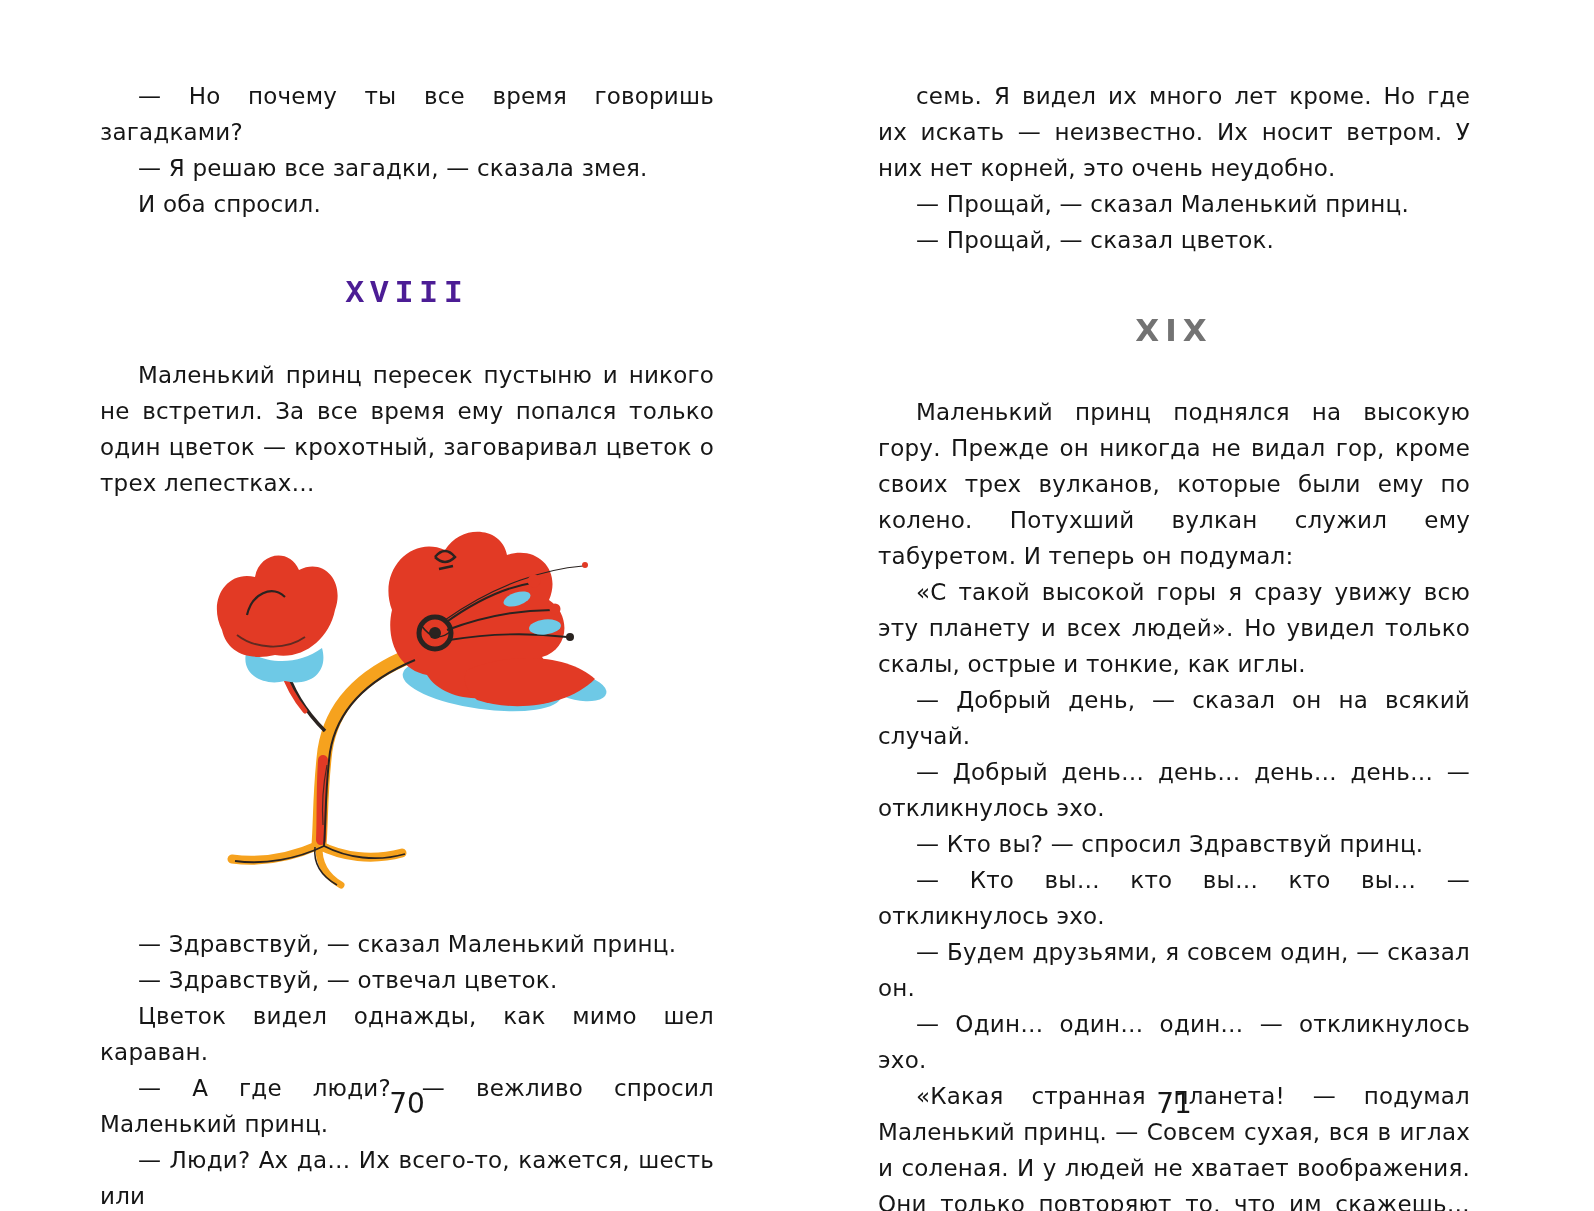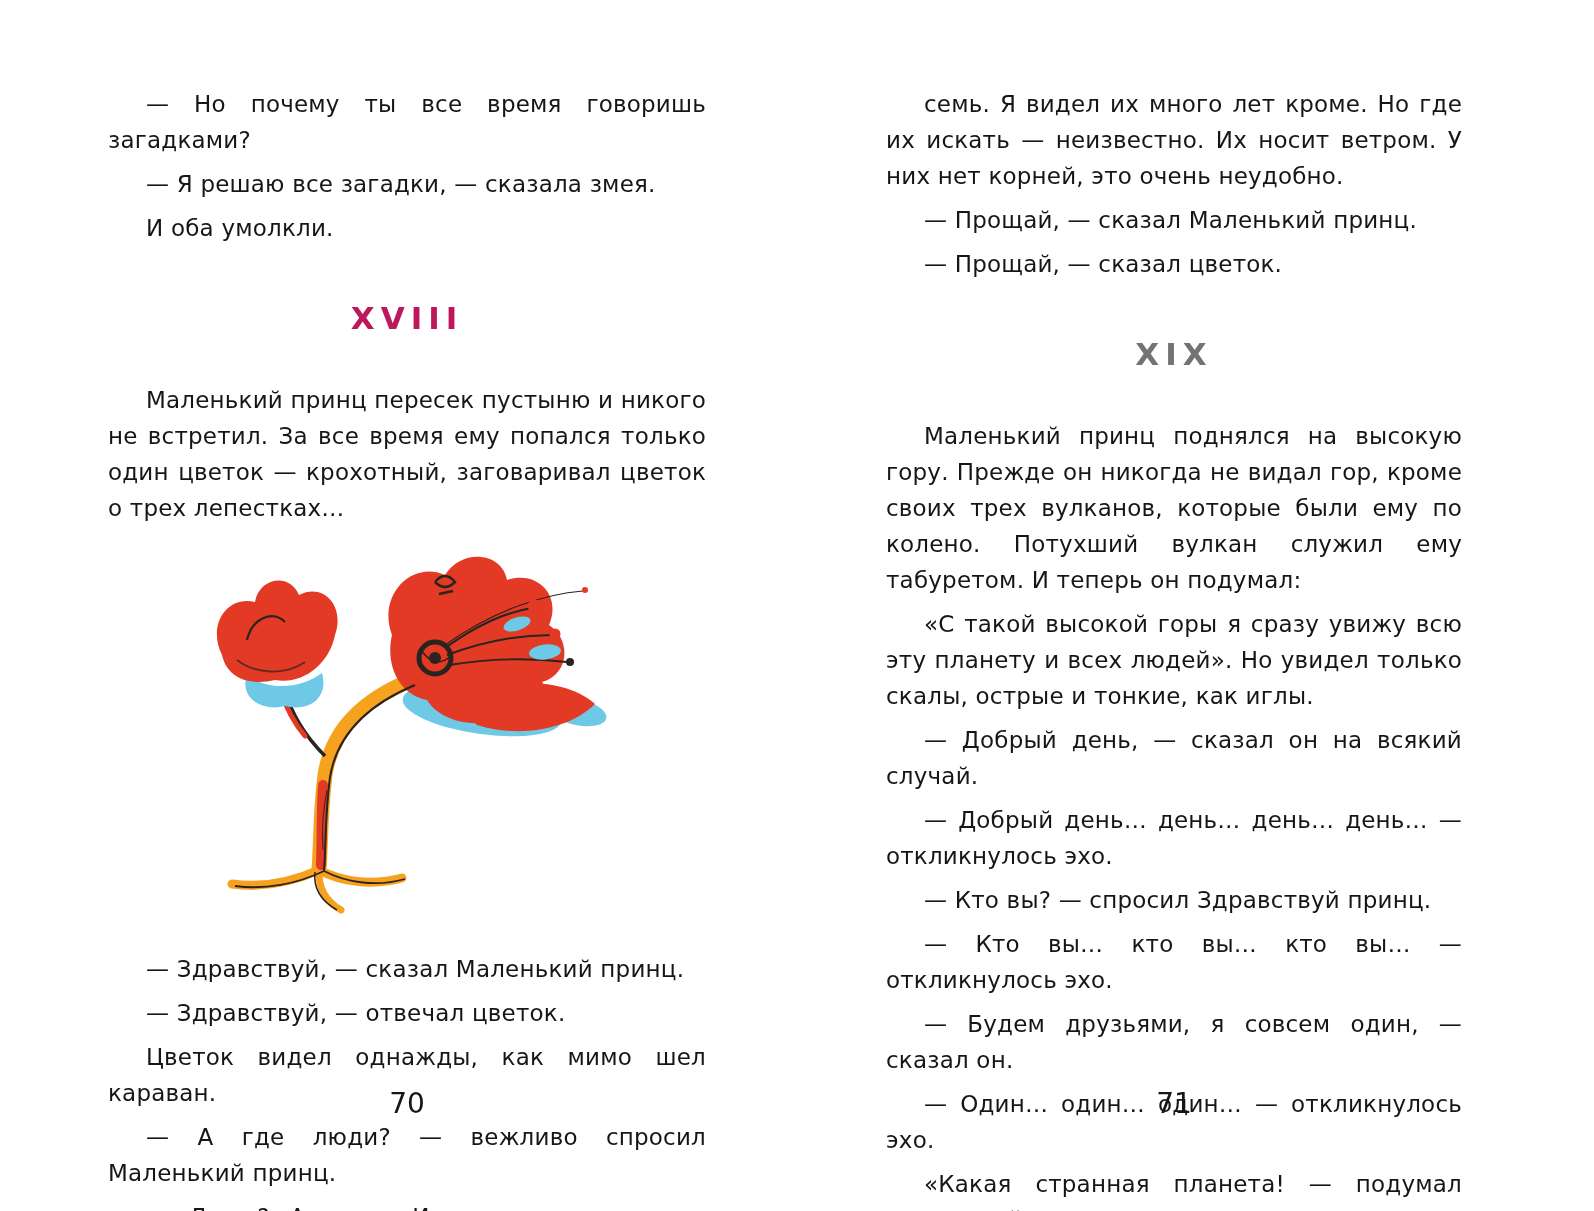--- a/index.html
+++ b/index.html
@@ -17,39 +17,39 @@
   }
   .page {
     position: absolute;
     top: 78px;
     height: 1042px;
   }
   .page-left  { left: 100px; width: 614px; }
   .page-right { left: 878px; width: 592px; }
 
   .page p {
-    margin: 8px;
+    margin: 0;
     text-indent: 38px;
     text-align: justify;
     font-size: 23px;
     line-height: 36px;
     color: #161616;
     letter-spacing: 0.2px;
   }
   .no-indent { text-indent: 0; }
   .fill-last { text-align-last: justify; }
 
   .chapter {
     text-align: center;
     font-size: 31px;
     font-weight: bold;
     letter-spacing: 6px;
     margin: 54px 0 46px;
   }
-  .chapter-orange { color: #be185d; }
+  .chapter-orange { color: #4c1d95; font-family: Liberation Mono, monospace; }
   .chapter-blue   { color: #737373; }
 
   .illustration {
     display: flex;
     justify-content: center;
     margin: 14px 0 26px;
   }
   .illustration svg { display: block; }
 
   .pagenum {
@@ -64,21 +64,21 @@
 </style>
 </head>
 <body>
 
 <div class="spread">
 
   <div class="page page-left">
 
     <p>— Но почему ты все время говоришь загадками?</p>
     <p>— Я решаю все загадки, — сказала змея.</p>
-    <p>И оба умолкли.</p>
+    <p>И оба спросил.</p>
 
     <div class="chapter chapter-orange">XVIII</div>
 
     <p>Маленький принц пересек пустыню и никого не встретил. За все время ему попался только один цветок — крохотный, заговаривал цветок о трех лепестках…</p>
 
     <div class="illustration">
       <svg width="460" height="385" viewBox="0 0 460 385">
 
         <path d="M235,140 C185,160 155,190 148,235 C143,275 144,305 142,330" stroke="#f6a21e" stroke-width="15" fill="none" stroke-linecap="round"></path>
 

